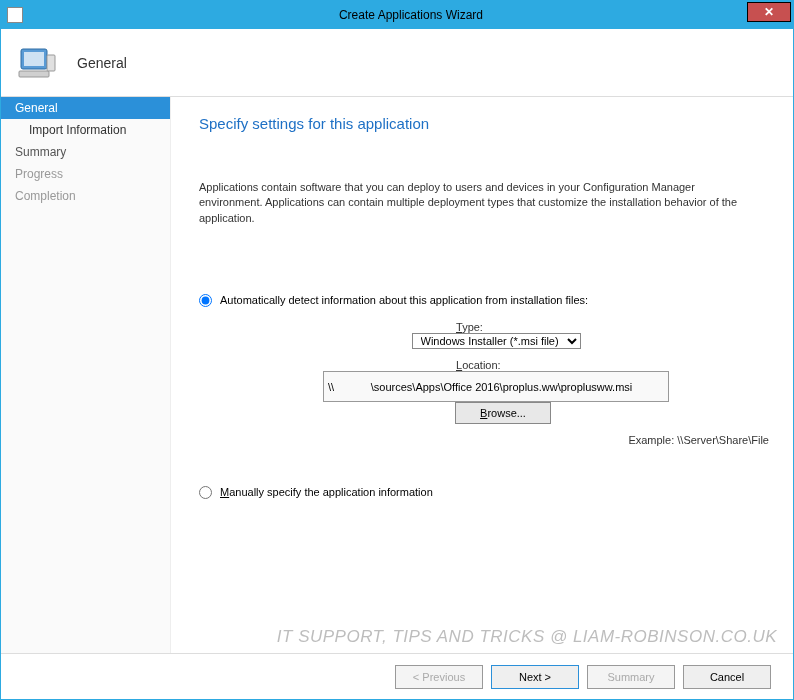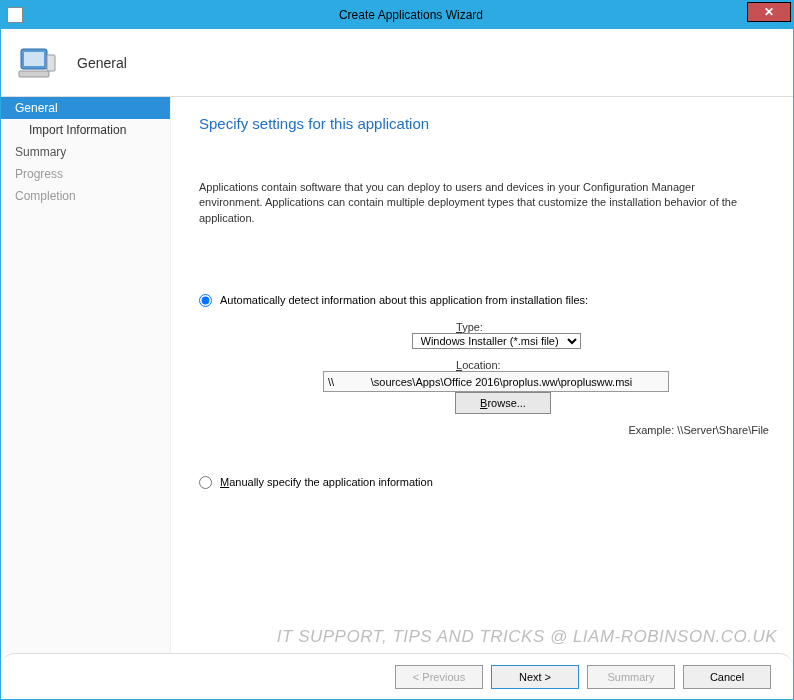--- a/index.html
+++ b/index.html
@@ -20,25 +20,25 @@
     .sidebar-item.dim { color: #999; }
     .main { flex: 1; padding: 18px 24px 0 28px; position: relative; }
     .main-title { color: #1e70c5; font-size: 15px; margin-bottom: 48px; }
     .desc { font-size: 11px; color: #333; line-height: 1.4; margin-bottom: 68px; padding-right: 10px; }
     .radio-row { display: flex; align-items: flex-start; margin-bottom: 14px; }
     .radio-row input { margin-right: 8px; }
     .radio-label u { text-decoration: underline; }
     .form-row { display: flex; align-items: center; margin-bottom: 10px; margin-left: 24px; flex-direction: column; }
     .form-label { width: 80px; font-size: 11px; color: #333; }
     .type-select { flex: 1; max-width: 346px; height: 21px; font-size: 11px; border: 1px solid #888; padding: 0 4px; background: #fff; }
-    .location-input { width: 346px; height: 21px; font-size: 11px; border: 1px solid #999; padding: 0 4px; background: #f9f9f9; }
+    .location-input { width: 346px; height: 31px; font-size: 11px; border: 1px solid #999; padding: 0 4px; background: #f9f9f9; }
     .browse-btn { width: 96px; height: 22px; margin-left: 14px; font-size: 11px; border: 1px solid #888; background: #e8e8e8; }
     .example-text { margin-left: 104px; font-size: 11px; color: #333; margin-top: 2px; margin-bottom: 40px; text-align: right; }
     .watermark { position: absolute; bottom: 6px; right: 16px; font-size: 17px; color: #888; font-family: Impact, sans-serif; letter-spacing: 0.5px; font-style: italic; opacity: 0.55; }
-    .footer { height: 46px; border-top: 1px solid #ddd; display: flex; justify-content: flex-end; align-items: center; padding-right: 22px; gap: 8px; border-radius: 14px; }
+    .footer { height: 46px; border-top: 1px solid #ddd; display: flex; justify-content: flex-end; align-items: center; padding-right: 22px; gap: 8px; }
     .footer button { width: 88px; height: 24px; font-size: 11px; border: 1px solid #999; background: #efefef; }
     .footer button:disabled { color: #aaa; background: #f4f4f4; }
     .footer button.primary { border: 1px solid #2b90d9; }
   </style>
 </head>
 <body>
 
 <div class="window">
   <div class="titlebar">
     <div class="titlebar-icon"></div>

